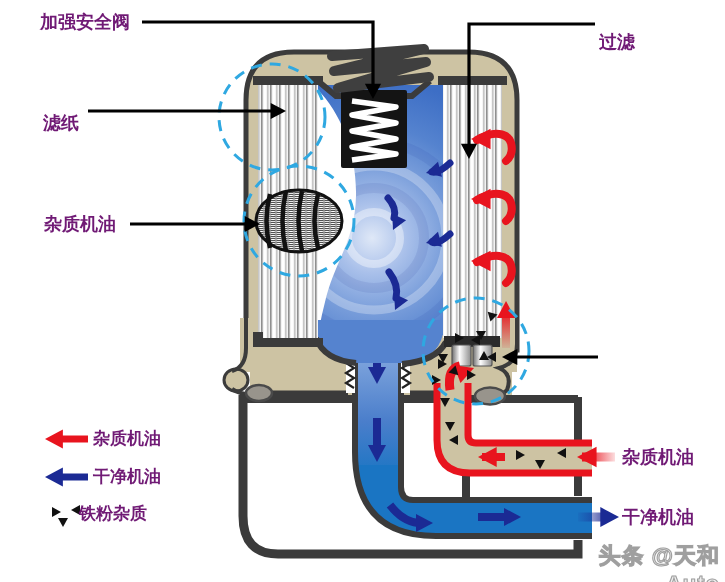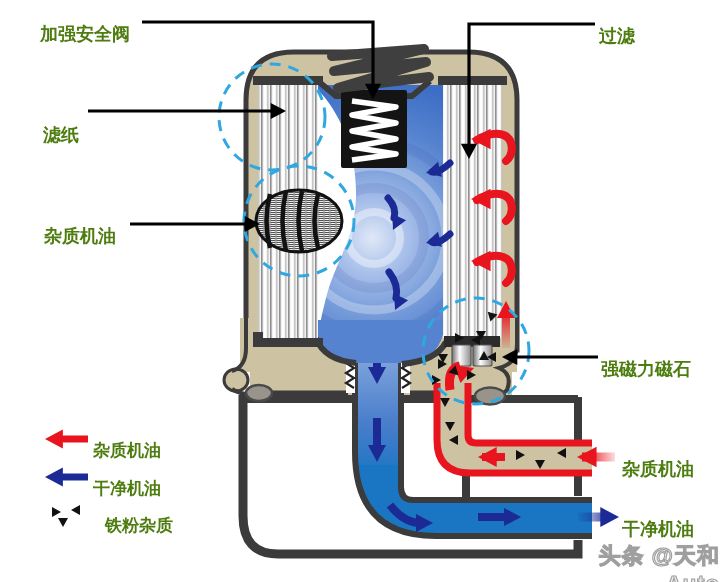--- a/index.html
+++ b/index.html
@@ -1,20 +1,20 @@
 <!DOCTYPE html>
 <html><head>
 <meta charset="utf-8">
 <style>
   html,body{margin:0;padding:0;background:#fff;}
   #stage{position:relative;width:725px;height:582px;background:#fff;overflow:hidden;
          font-family:"Liberation Sans",sans-serif;}
   #art{position:absolute;left:0;top:0;}
-  .lbl{position:absolute;font:700 18px "Liberation Sans",sans-serif;color:#4d7c0f;
-       white-space:nowrap;line-height:20px;margin-top:12px;}
+  .lbl{position:absolute;font:700 18px "Liberation Sans",sans-serif;color:#701a75;
+       white-space:nowrap;line-height:20px;}
   .lbl.small{font-size:17px;}
   .watermark{position:absolute;left:558px;top:541px;width:162px;text-align:right;
        font:700 22px "Liberation Sans",sans-serif;color:#efefef;
        -webkit-text-stroke:1.1px #9f9f9f;text-shadow:0 0 1px #b5b5b5;letter-spacing:1px;}
 </style>
 </head>
 <body>
 
 <div id="stage">
 
@@ -229,25 +229,24 @@
       <use href="#tri" transform="translate(52,512)"></use>
       <use href="#tri" transform="translate(63,518) rotate(90)"></use>
       <use href="#tri" transform="translate(80,510) rotate(180)"></use>
     </g>
   </g>
 </svg>
 
 <div class="lbl" style="left:40px;top:12px">加强安全阀</div>
 <div class="lbl" style="left:43px;top:113px">滤纸</div>
 <div class="lbl" style="left:44px;top:214px">杂质机油</div>
-<div class="lbl" style="left:599px;top:14px">过滤</div>
-<div class="lbl" style="left:601px;top:347px">强磁力磁石</div>
+<div class="lbl" style="left:599px;top:32px">过滤</div>
 
 <div class="lbl" style="left:622px;top:447px">杂质机油</div>
 <div class="lbl" style="left:622px;top:507px">干净机油</div>
 
 <div class="lbl small" style="left:93px;top:429px">杂质机油</div>
 <div class="lbl small" style="left:93px;top:467px">干净机油</div>
-<div class="lbl small" style="left:105px;top:504px">铁粉杂质</div>
+<div class="lbl small" style="left:79px;top:504px">铁粉杂质</div>
 
 <div class="watermark">头条 @天和Auto</div>
 
 </div>
 
 </body></html>

